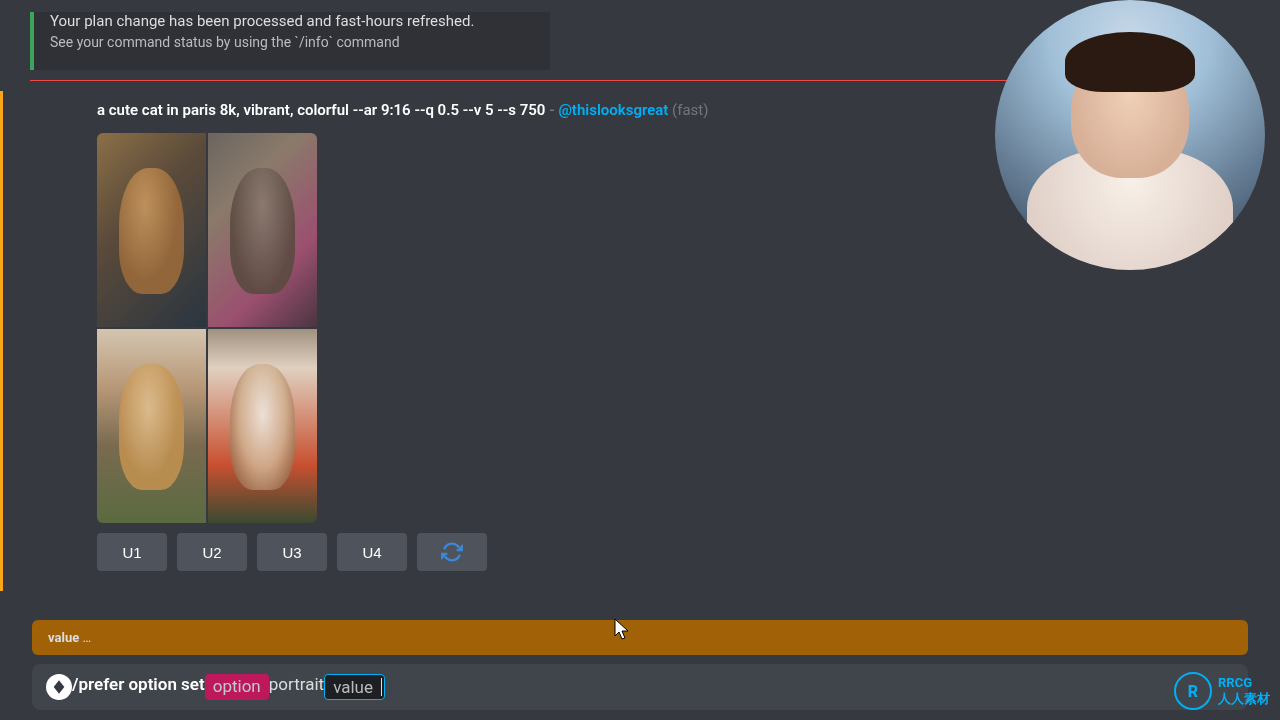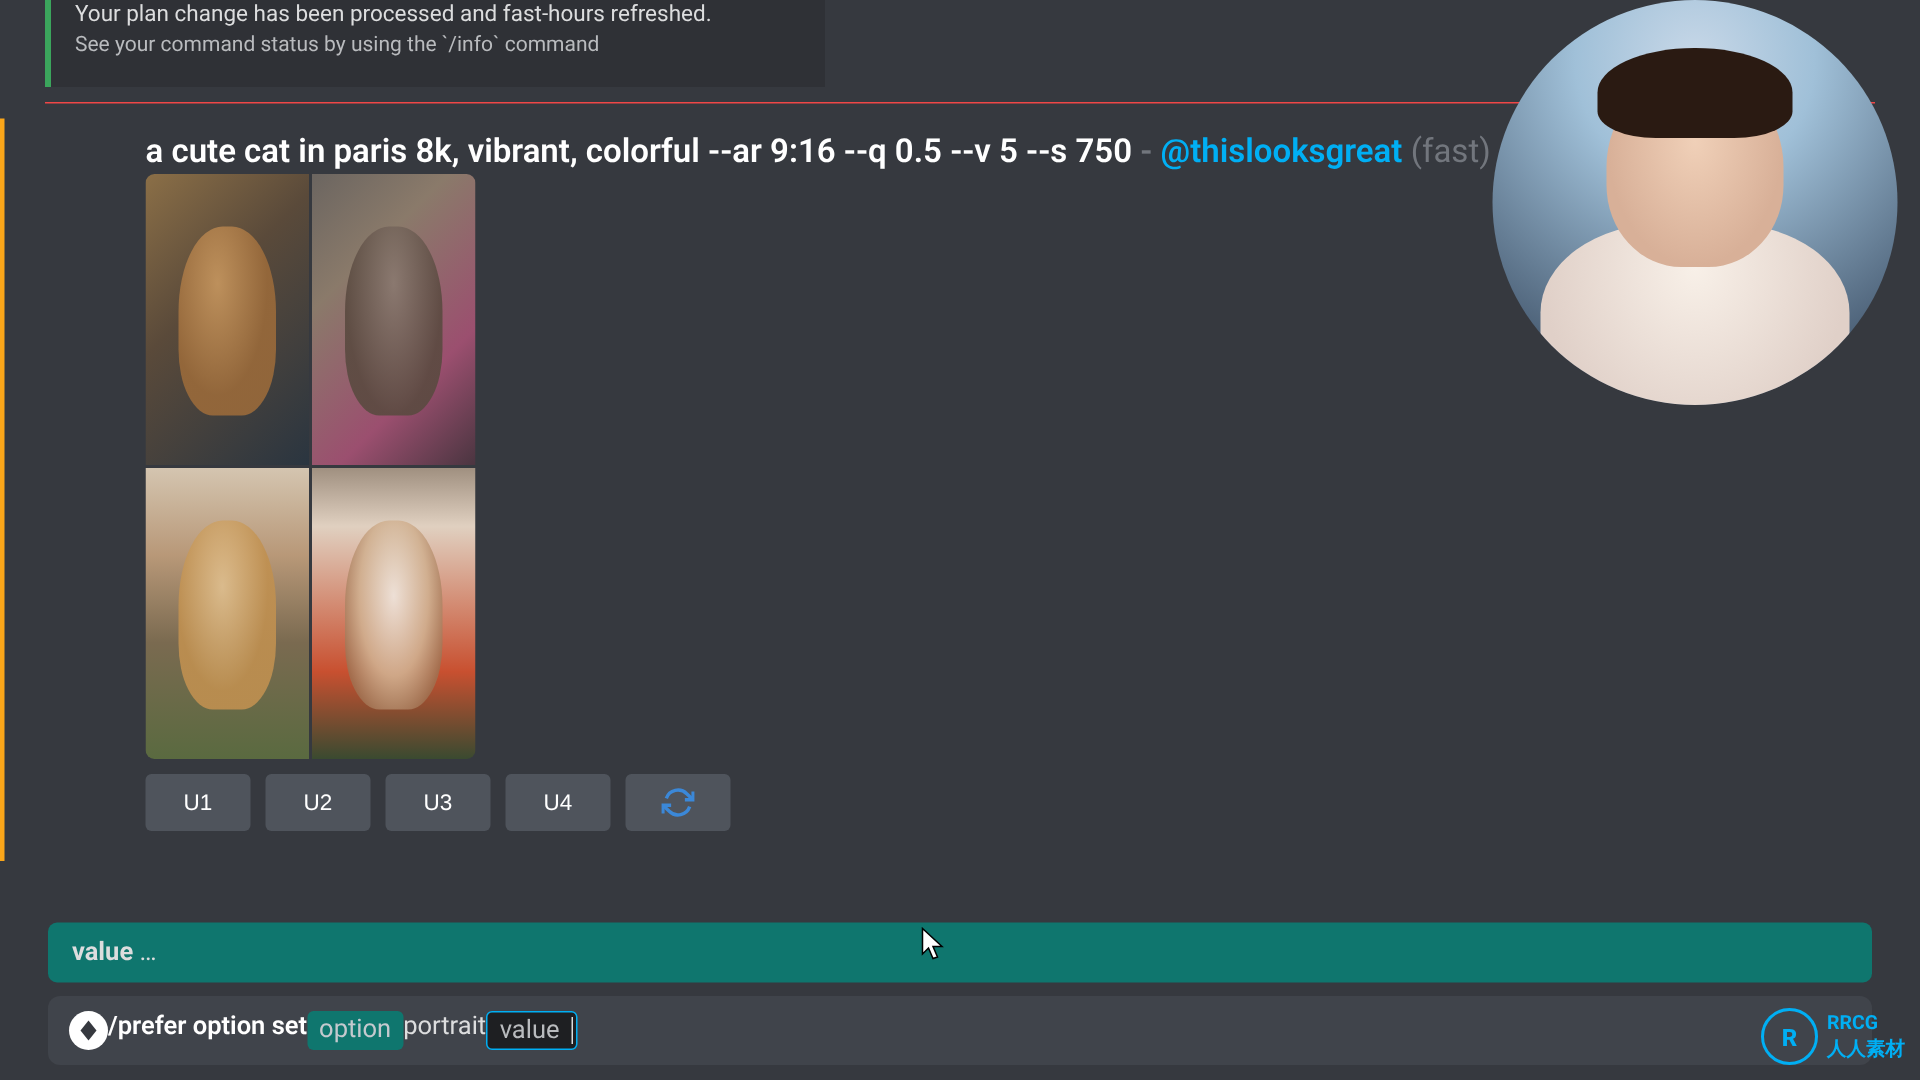--- a/index.html
+++ b/index.html
@@ -6,21 +6,21 @@
     body {
       background: #36393f;
       font-family: -apple-system, BlinkMacSystemFont, 'Segoe UI', Roboto, sans-serif;
       color: #dcddde;
       width: 1280px;
       height: 720px;
       overflow: hidden;
       position: relative;
     }
     .system-msg {
-      margin: 0 0 10px 30px;
+      margin: 12px 0 10px 30px;
       padding: 0 0 10px 0;
       border-left: 4px solid #3ba55c;
       background: #2f3136;
       max-width: 520px;
     }
     .system-msg-inner {
       padding: 0 16px 10px 16px;
     }
     .system-msg .line1 {
       color: #dcddde;
@@ -39,23 +39,23 @@
     }
     .message {
       padding: 10px 30px 10px 16px;
       border-left: 3px solid #faa61a;
       margin-left: 0;
     }
     .message-inner {
       margin-left: 78px;
     }
     .prompt-line {
-      font-size: 22px;
+      font-size: 15px;
       font-weight: 600;
-      margin-bottom: 2px;
+      margin-bottom: 14px;
     }
     .prompt-text { color: #ffffff; }
     .dash { color: #72767d; }
     .mention { color: #00aff4; }
     .fast { color: #72767d; font-weight: 400; }
     .image-grid {
       width: 220px;
       height: 390px;
       display: grid;
       grid-template-columns: 1fr 1fr;
@@ -113,24 +113,24 @@
     .refresh-icon {
       width: 22px;
       height: 22px;
       color: #3b88d8;
     }
     .autocomplete {
       position: absolute;
       bottom: 65px;
       left: 32px;
       right: 32px;
-      background: #0f766e;
+      background: #a16207;
       border-radius: 6px;
       padding: 10px 16px;
-      font-size: 17px;
+      font-size: 13px;
       color: #dcddde;
     }
     .autocomplete .bold { font-weight: 700; }
     .input-bar {
       position: absolute;
       bottom: 10px;
       left: 32px;
       right: 32px;
       background: #40444b;
       border-radius: 8px;
@@ -145,21 +145,21 @@
       border-radius: 50%;
       background: #ffffff;
       display: flex;
       align-items: center;
       justify-content: center;
       flex-shrink: 0;
     }
     .bot-avatar svg { width: 16px; height: 16px; color: #36393f; }
     .cmd { color: #ffffff; font-weight: 600; }
     .param-name {
-      background: #0f766e;
+      background: #be185d;
       color: #c4c9ce;
       padding: 2px 8px;
       border-radius: 4px;
     }
     .param-val { color: #dcddde; }
     .param-editing {
       border: 1px solid #00aff4;
       background: #1e1f22;
       border-radius: 4px;
       padding: 2px 2px 2px 8px;

